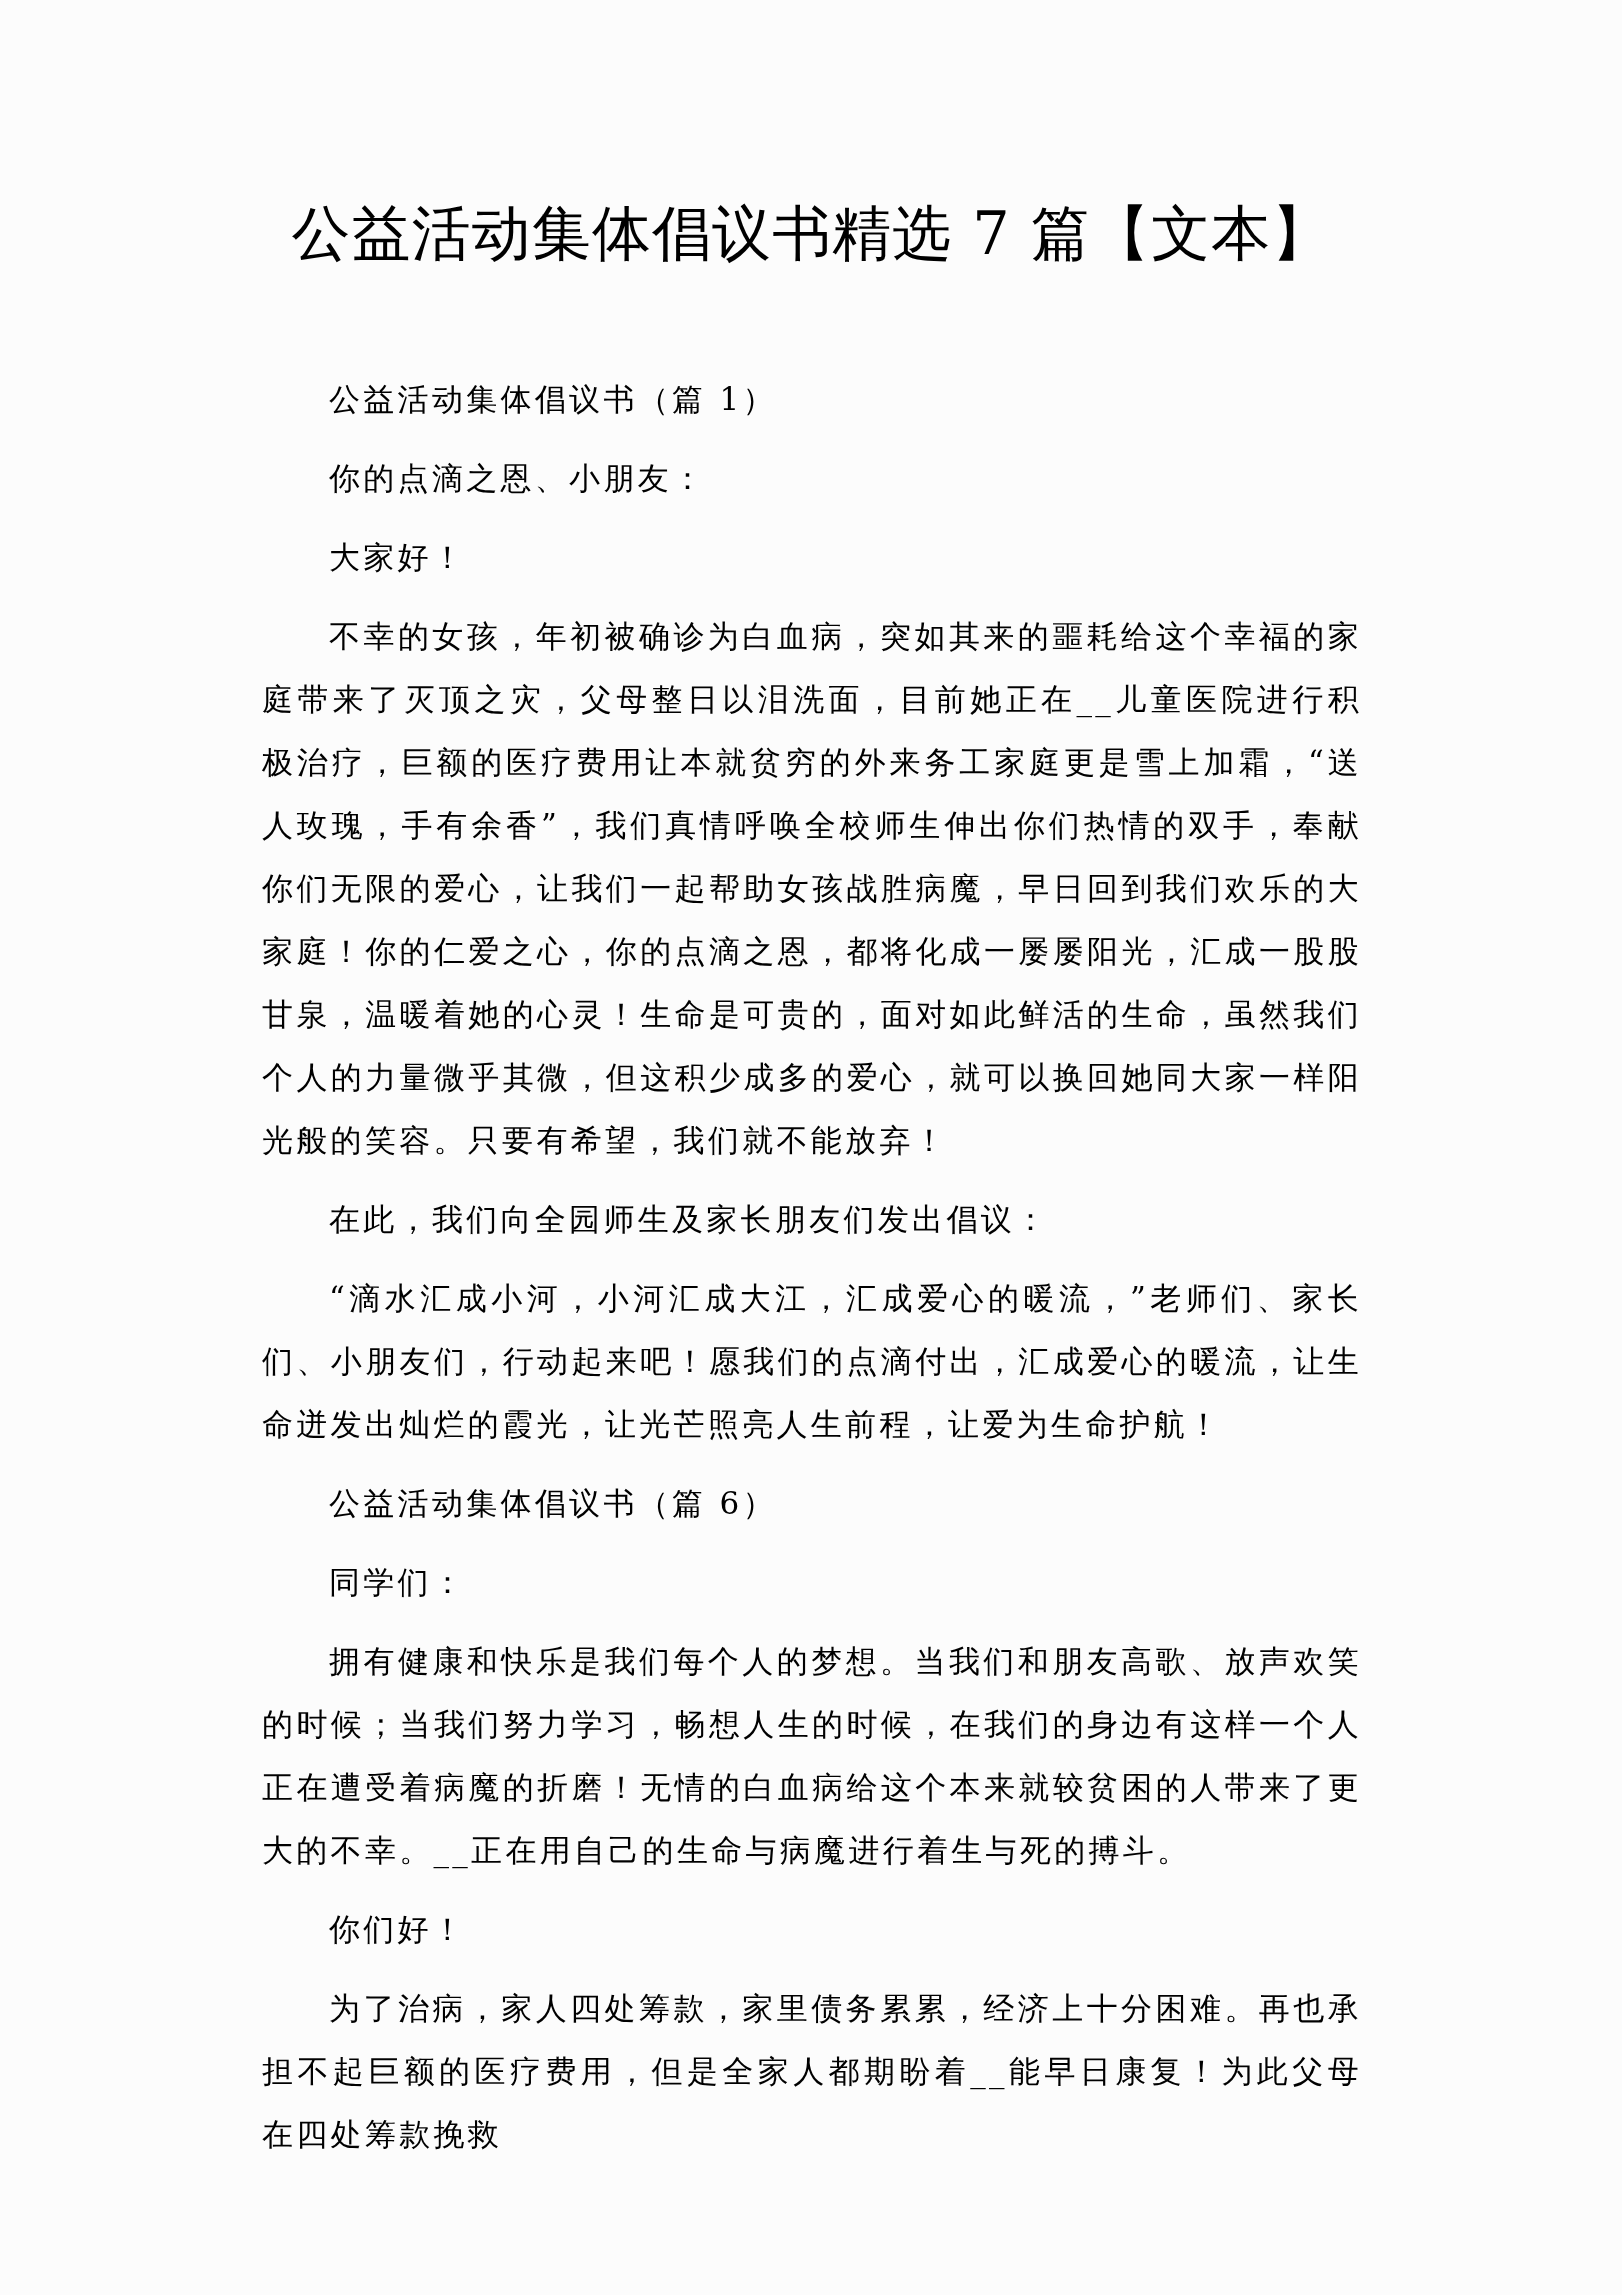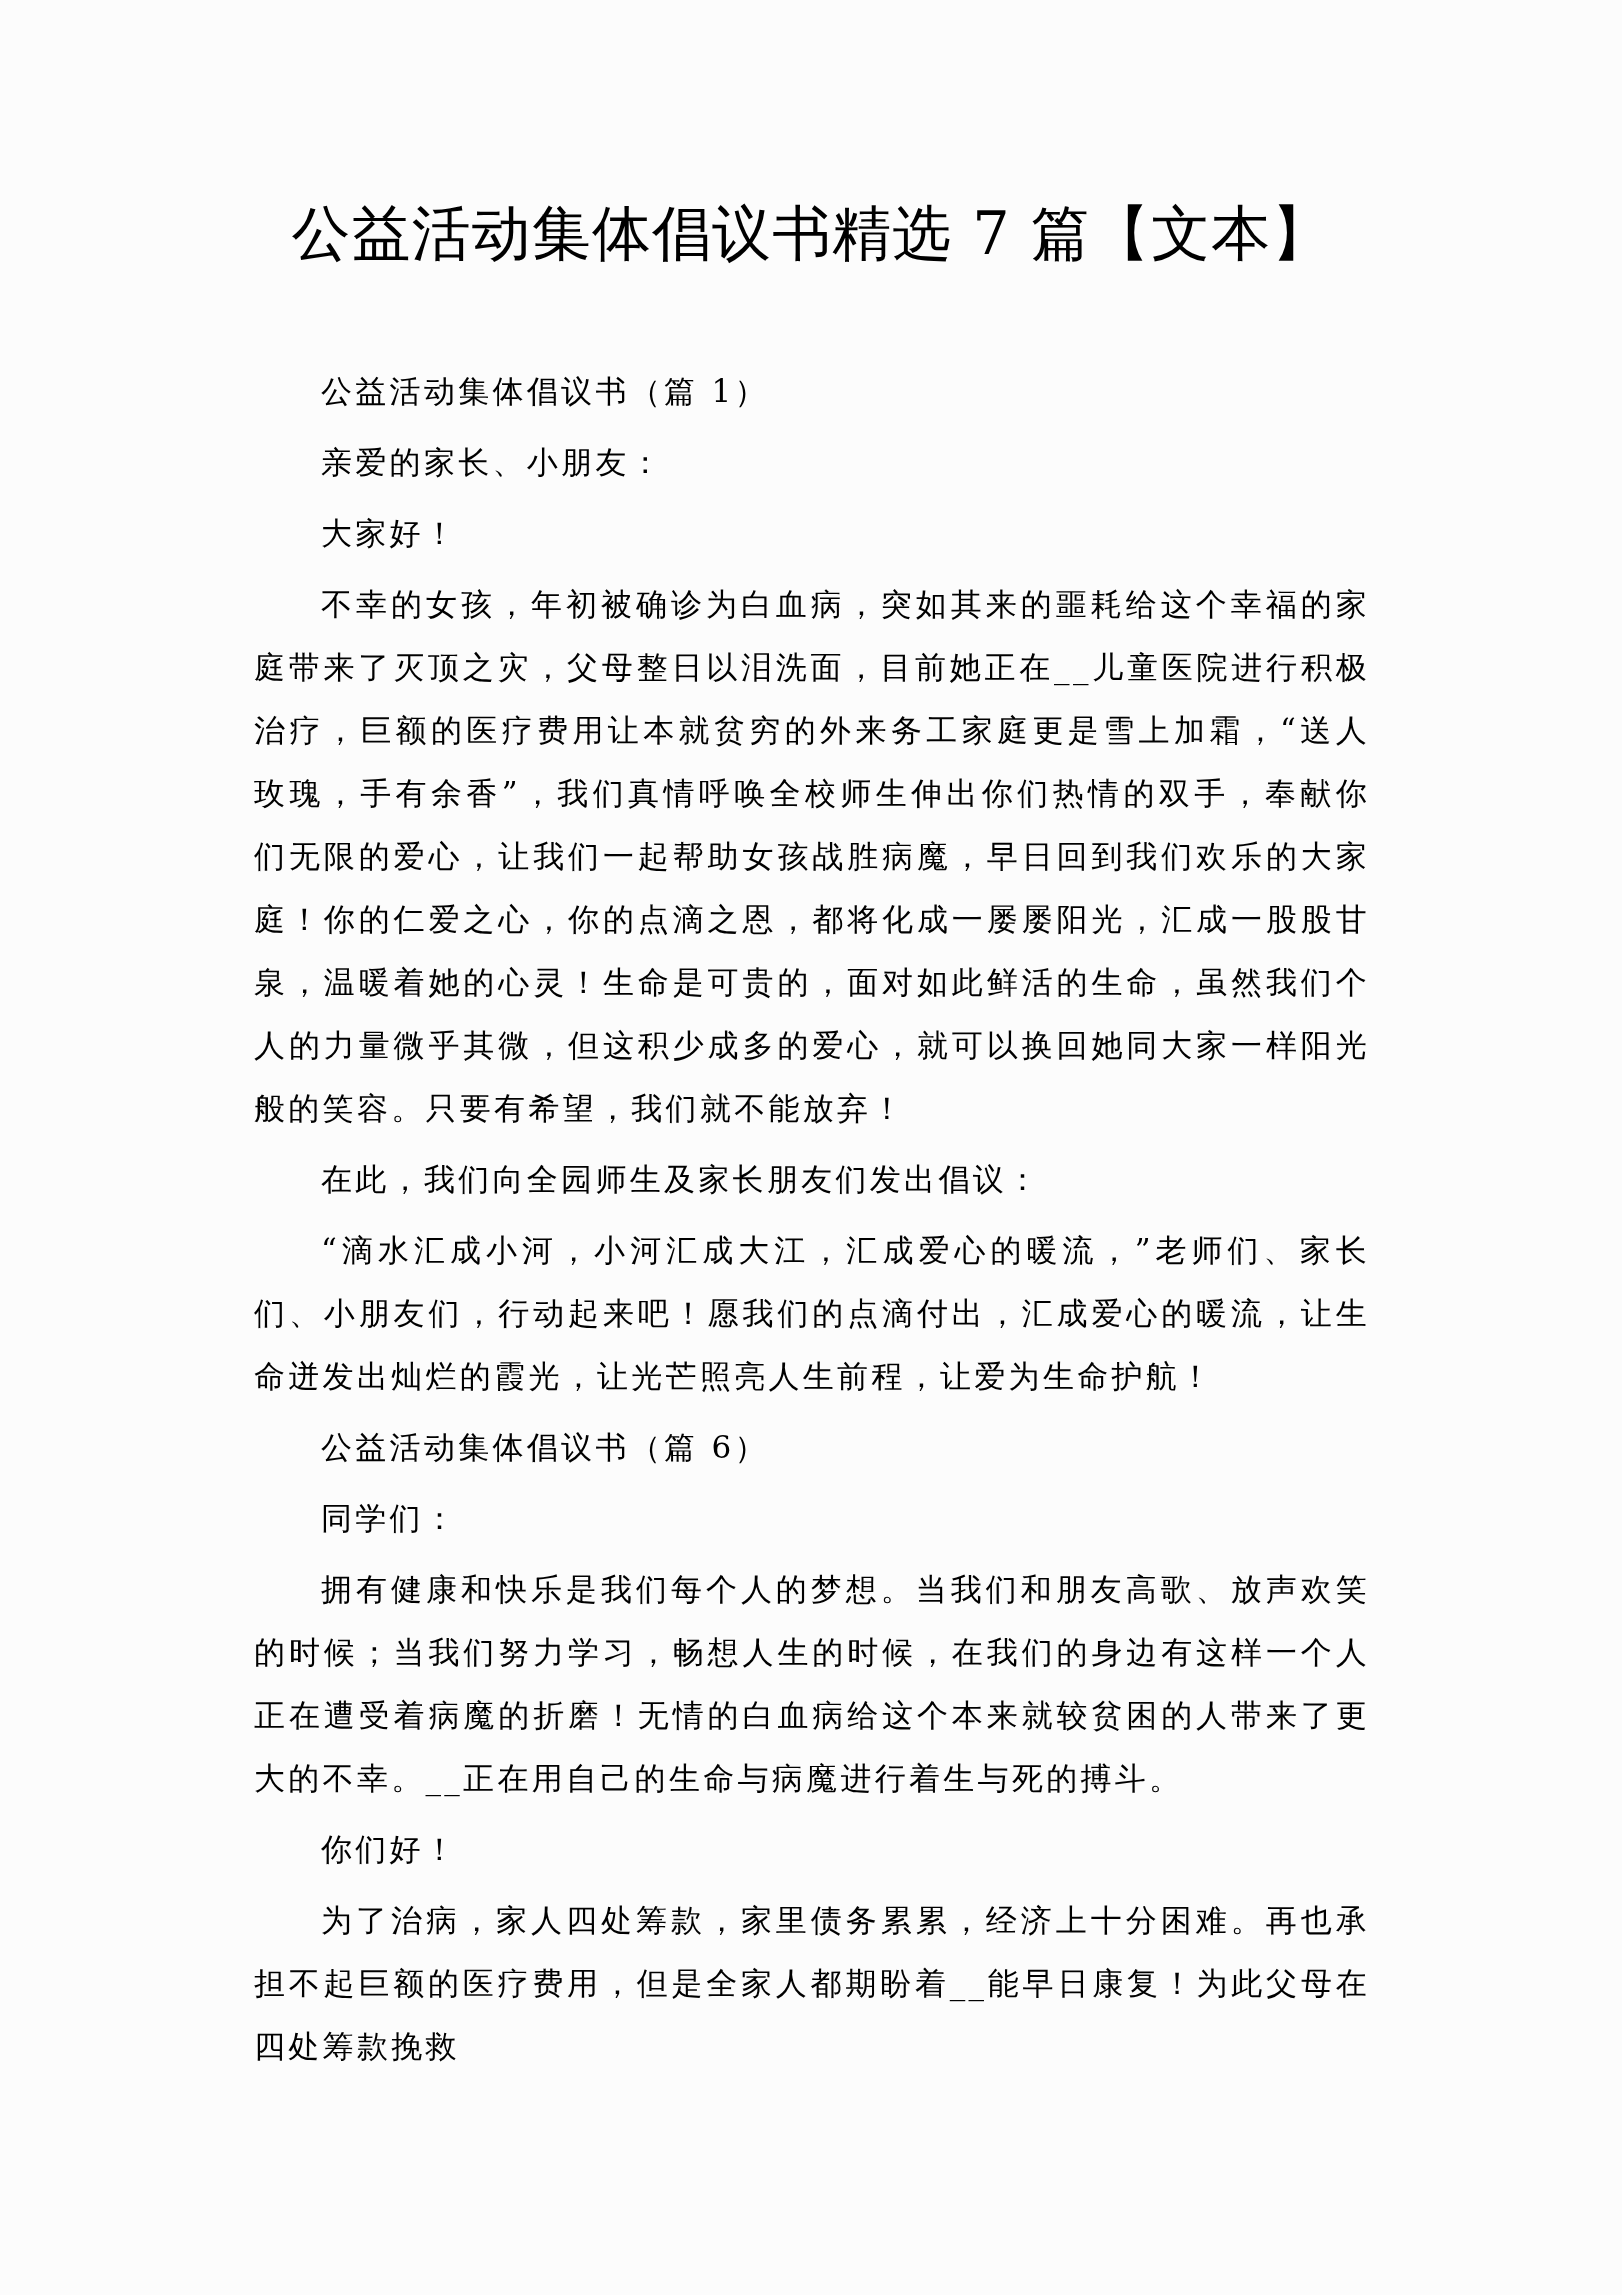--- a/index.html
+++ b/index.html
@@ -43,39 +43,39 @@
       top: 352px;
       width: 1132px;
       font-family: "DejaVu Serif", "Liberation Serif", serif;
       font-size: 31px;
       line-height: 63px;
       letter-spacing: 3.3px;
       text-align: justify;
       text-justify: inter-character;
     }
     .body p {
-      margin: 8px;
+      margin: 16px;
       padding: 0;
       text-indent: 67px;
     }
     .body p.heading {
       text-indent: 67px;
     }
   </style>
 </head>
 <body>
 
 <div class="page">
 
   <h1 class="doc-title">公益活动集体倡议书精选 7 篇【文本】</h1>
 
   <div class="body">
 
     <p class="heading">公益活动集体倡议书（篇 1）</p>
-    <p>亲爱的家长、小朋友：</p>
+    <p>你的点滴之恩、小朋友：</p>
     <p>大家好！</p>
     <p>不幸的女孩，年初被确诊为白血病，突如其来的噩耗给这个幸福的家庭带来了灭顶之灾，父母整日以泪洗面，目前她正在__儿童医院进行积极治疗，巨额的医疗费用让本就贫穷的外来务工家庭更是雪上加霜，“送人玫瑰，手有余香”，我们真情呼唤全校师生伸出你们热情的双手，奉献你们无限的爱心，让我们一起帮助女孩战胜病魔，早日回到我们欢乐的大家庭！你的仁爱之心，你的点滴之恩，都将化成一屡屡阳光，汇成一股股甘泉，温暖着她的心灵！生命是可贵的，面对如此鲜活的生命，虽然我们个人的力量微乎其微，但这积少成多的爱心，就可以换回她同大家一样阳光般的笑容。只要有希望，我们就不能放弃！</p>
     <p>在此，我们向全园师生及家长朋友们发出倡议：</p>
     <p>“滴水汇成小河，小河汇成大江，汇成爱心的暖流，”老师们、家长们、小朋友们，行动起来吧！愿我们的点滴付出，汇成爱心的暖流，让生命迸发出灿烂的霞光，让光芒照亮人生前程，让爱为生命护航！</p>
 
     <p class="heading">公益活动集体倡议书（篇 6）</p>
     <p>同学们：</p>
     <p>拥有健康和快乐是我们每个人的梦想。当我们和朋友高歌、放声欢笑的时候；当我们努力学习，畅想人生的时候，在我们的身边有这样一个人正在遭受着病魔的折磨！无情的白血病给这个本来就较贫困的人带来了更大的不幸。__正在用自己的生命与病魔进行着生与死的搏斗。</p>
     <p>你们好！</p>
     <p>为了治病，家人四处筹款，家里债务累累，经济上十分困难。再也承担不起巨额的医疗费用，但是全家人都期盼着__能早日康复！为此父母在四处筹款挽救</p>

